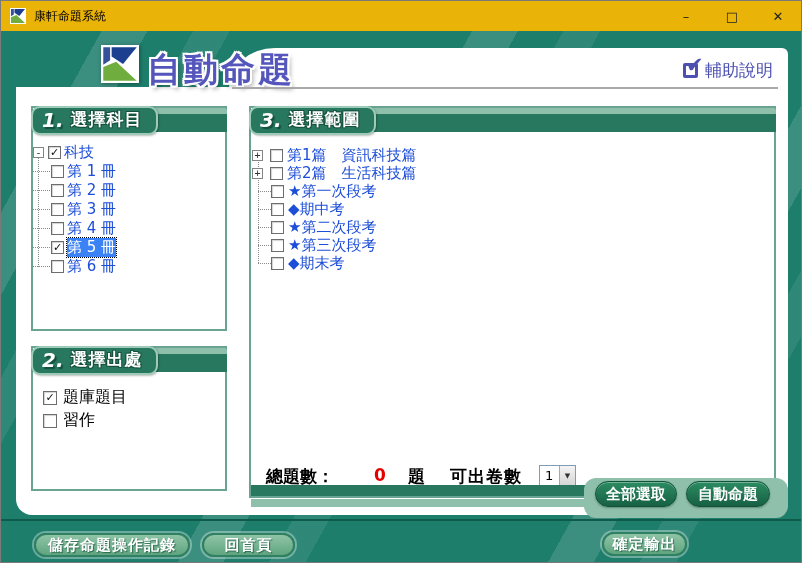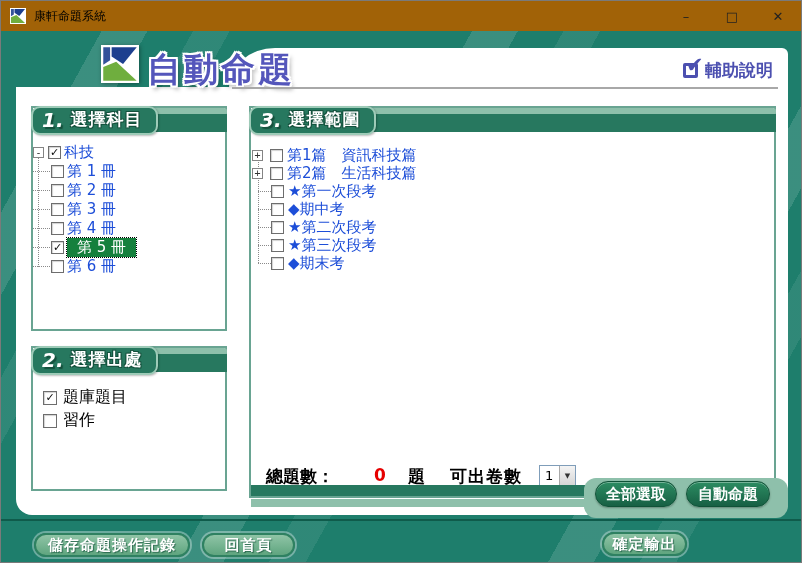--- a/index.html
+++ b/index.html
@@ -4,21 +4,21 @@
 <style>
   html,body{margin:0;padding:0;background:#d9d9d9;}
   *{box-sizing:border-box;}
   .window{
     position:relative;width:802px;height:563px;overflow:hidden;
     border:1px solid #7a7a7a;background:#1e7e6c;
     font-family:"DejaVu Sans","Liberation Sans",sans-serif;
     -webkit-font-smoothing:antialiased;
   }
   
-  .titlebar{position:absolute;top:0;left:0;right:0;height:30px;background:#a16207;display:flex;align-items:center;z-index:10;}
+  .titlebar{position:absolute;top:0;left:0;right:0;height:30px;background:#eab308;display:flex;align-items:center;z-index:10;}
   .titlebar .tlogo{width:16px;height:16px;margin:0 8px 0 9px;flex:none;}
   .titlebar .ttext{font-size:12px;color:#000;}
   .wbtns{position:absolute;right:0;top:0;height:30px;display:flex;}
   .wbtn{width:46px;height:30px;display:flex;align-items:center;justify-content:center;font-size:13px;color:#222;cursor:pointer;}
   
   .appbg{position:absolute;left:0;right:0;top:30px;bottom:0;background:#1e7e6c;}
   .stripes{position:absolute;inset:0;
     background:
      repeating-linear-gradient(119deg,
        rgba(255,255,255,0) 0 88px, rgba(255,255,255,.13) 88px 128px,
@@ -28,21 +28,21 @@
   .hlogo{position:absolute;left:100px;top:44px;width:38px;height:38px;z-index:3;filter:drop-shadow(1px 1px 2px rgba(0,0,0,.35));}
   .apptitle{position:absolute;left:146px;top:46px;z-index:3;
     font-size:34px;font-weight:bold;letter-spacing:3px;color:#5456bb;
     text-shadow:2px 2px 0 #fff,-2px -2px 0 #fff,2px -2px 0 #fff,-2px 2px 0 #fff,0 2px 0 #fff,2px 0 0 #fff,0 -2px 0 #fff,-2px 0 0 #fff,3px 4px 4px rgba(0,0,0,.35);}
   .band{position:absolute;left:228px;top:47px;width:559px;height:40px;background:#fff;
     border-top-left-radius:46px 40px;border-top-right-radius:6px;z-index:2;}
   .grayline{position:absolute;left:231px;top:86px;width:546px;height:2px;background:#a8a8a8;z-index:4;}
   .help{position:absolute;left:682px;top:58px;z-index:5;display:flex;align-items:center;gap:7px;cursor:pointer;}
   .helpbox{position:relative;width:15px;height:15px;border:3px solid #4c50b0;border-radius:2px;background:#fff;}
   .helpbox i{position:absolute;left:0px;top:-11px;font-style:normal;font-size:21px;font-weight:bold;color:#4c50b0;line-height:21px;}
-  .helptext{font-size:17px;font-weight:bold;color:#4c50b0;}
+  .helptext{font-size:17px;font-weight:normal;color:#4c50b0;}
   
   .panel{position:absolute;left:15px;top:86px;width:772px;height:428px;background:#fff;border-radius:0 0 16px 16px;z-index:1;}
   
   .sbox{position:absolute;background:#fff;border:2px solid #69a492;z-index:3;}
   .box1{left:30px;top:105px;width:196px;height:225px;}
   .box2{left:30px;top:345px;width:196px;height:145px;}
   .box3{left:248px;top:105px;width:527px;height:392px;}
   
   .shead{position:absolute;top:-2px;left:-2px;right:-2px;height:32px;}
   .shead .strip{position:absolute;top:2px;left:8px;right:0;height:7px;background:#8ec0ab;border-radius:3px;}
@@ -61,21 +61,21 @@
     text-align:center;color:#333;margin-right:4px;cursor:pointer;font-family:"DejaVu Sans Mono",monospace;}
   .t3 .expander{margin-right:7px;}
   .stub{flex:none;width:17px;height:0;border-top:1px dotted #8a8a8a;margin-right:1px;}
   .t3 .spacer{flex:none;width:6px;}
   .t3 .stub{width:13px;margin-right:0;}
   .cb{flex:none;width:13px;height:13px;border:1px solid #6d6d6d;background:#fff;margin-right:3px;
       display:flex;align-items:center;justify-content:center;cursor:pointer;box-shadow:inset 1px 1px 1px rgba(0,0,0,.18);}
   .cb i{font-style:normal;font-size:11px;font-weight:bold;color:#0a0a0a;line-height:11px;}
   .t3 .cb{margin-right:4px;}
   .tlabel{font-size:15px;color:#1d4ed8;white-space:pre;cursor:pointer;}
-  .tlabel.sel{background:#15803d;color:#fff;outline:1px dotted #000;padding:0 10px;}
+  .tlabel.sel{background:#3b82f6;color:#fff;outline:1px dotted #000;padding:0 0;}
   .vline{position:absolute;width:0;border-left:1px dotted #8a8a8a;}
   
   .cklist{position:absolute;top:38px;left:10px;right:4px;}
   .ckrow{display:flex;align-items:center;height:23px;cursor:pointer;}
   .ckrow .cb{width:14px;height:14px;margin-right:6px;}
   .ckrow .clabel{font-size:16px;color:#000;}
   
   .sumrow{position:absolute;left:0;right:0;top:355px;height:24px;}
   .sumlbl{position:absolute;font-size:17px;font-weight:bold;color:#000;top:2px;}
   .l-total{left:15px;font-family:Liberation Mono, monospace;}

